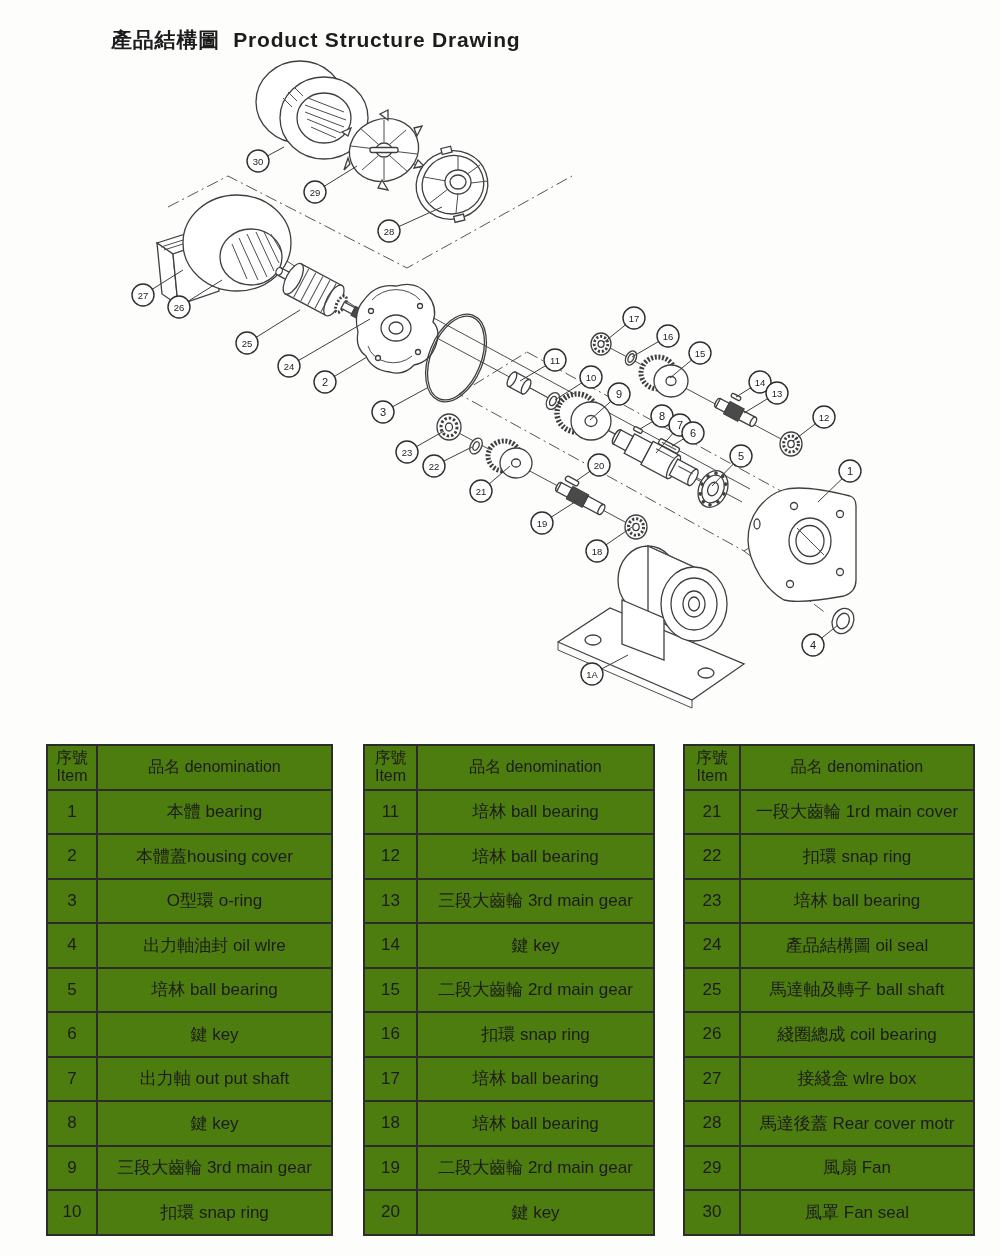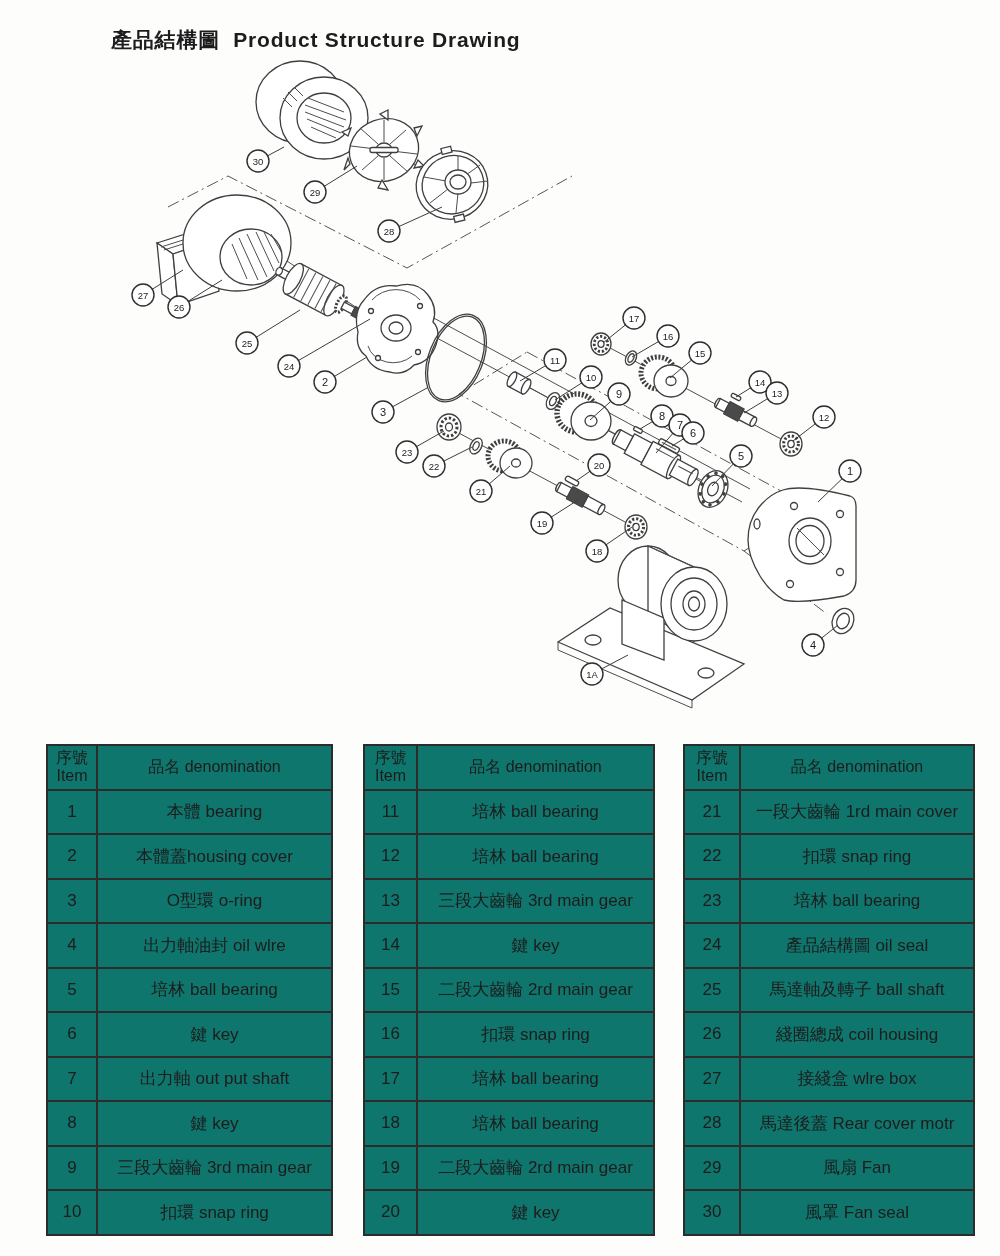--- a/index.html
+++ b/index.html
@@ -20,21 +20,21 @@
   svg .teeth{fill:#ffffff;stroke:#3f3f3f;}
   svg .leader{stroke:#3d3d3d;stroke-width:1;}
   svg .bubble{fill:#ffffff;stroke:#2e2e2e;stroke-width:1.4;}
   svg .bubble-label{
     font-family:"Liberation Sans",sans-serif;font-size:11px;fill:#1c1c1c;
     text-anchor:middle;
   }
   svg .bubble-label.small{font-size:9.5px;}
   table.parts{
     position:absolute;top:744px;border-collapse:collapse;table-layout:fixed;
-    background:#0f766e;
+    background:#4d7c0f;
     padding-left:9px;
   }
   table.parts td{
     border:2px solid #2c2c2c;text-align:center;vertical-align:middle;
     height:42.5px;font-size:17px;padding:0 2px;white-space:nowrap;overflow:hidden;
   }
   table.parts td.hdr{font-size:16px;line-height:1.15;}
   #t1{left:46px;width:287px;}
   #t2{left:363px;width:292px;}
   #t3{left:683px;width:292px;}
@@ -608,21 +608,21 @@
     <tr>
         <td class="c-item">24</td>
         <td>產品結構圖 oil seal</td>
       </tr>
     <tr>
         <td class="c-item">25</td>
         <td>馬達軸及轉子  ball shaft</td>
       </tr>
     <tr>
         <td class="c-item">26</td>
-        <td>綫圈總成  coil housing</td>
+        <td>綫圈總成  coil bearing</td>
       </tr>
     <tr>
         <td class="c-item">27</td>
         <td>接綫盒  wlre box</td>
       </tr>
     <tr>
         <td class="c-item">28</td>
         <td>馬達後蓋  Rear cover motr</td>
       </tr>
     <tr>

